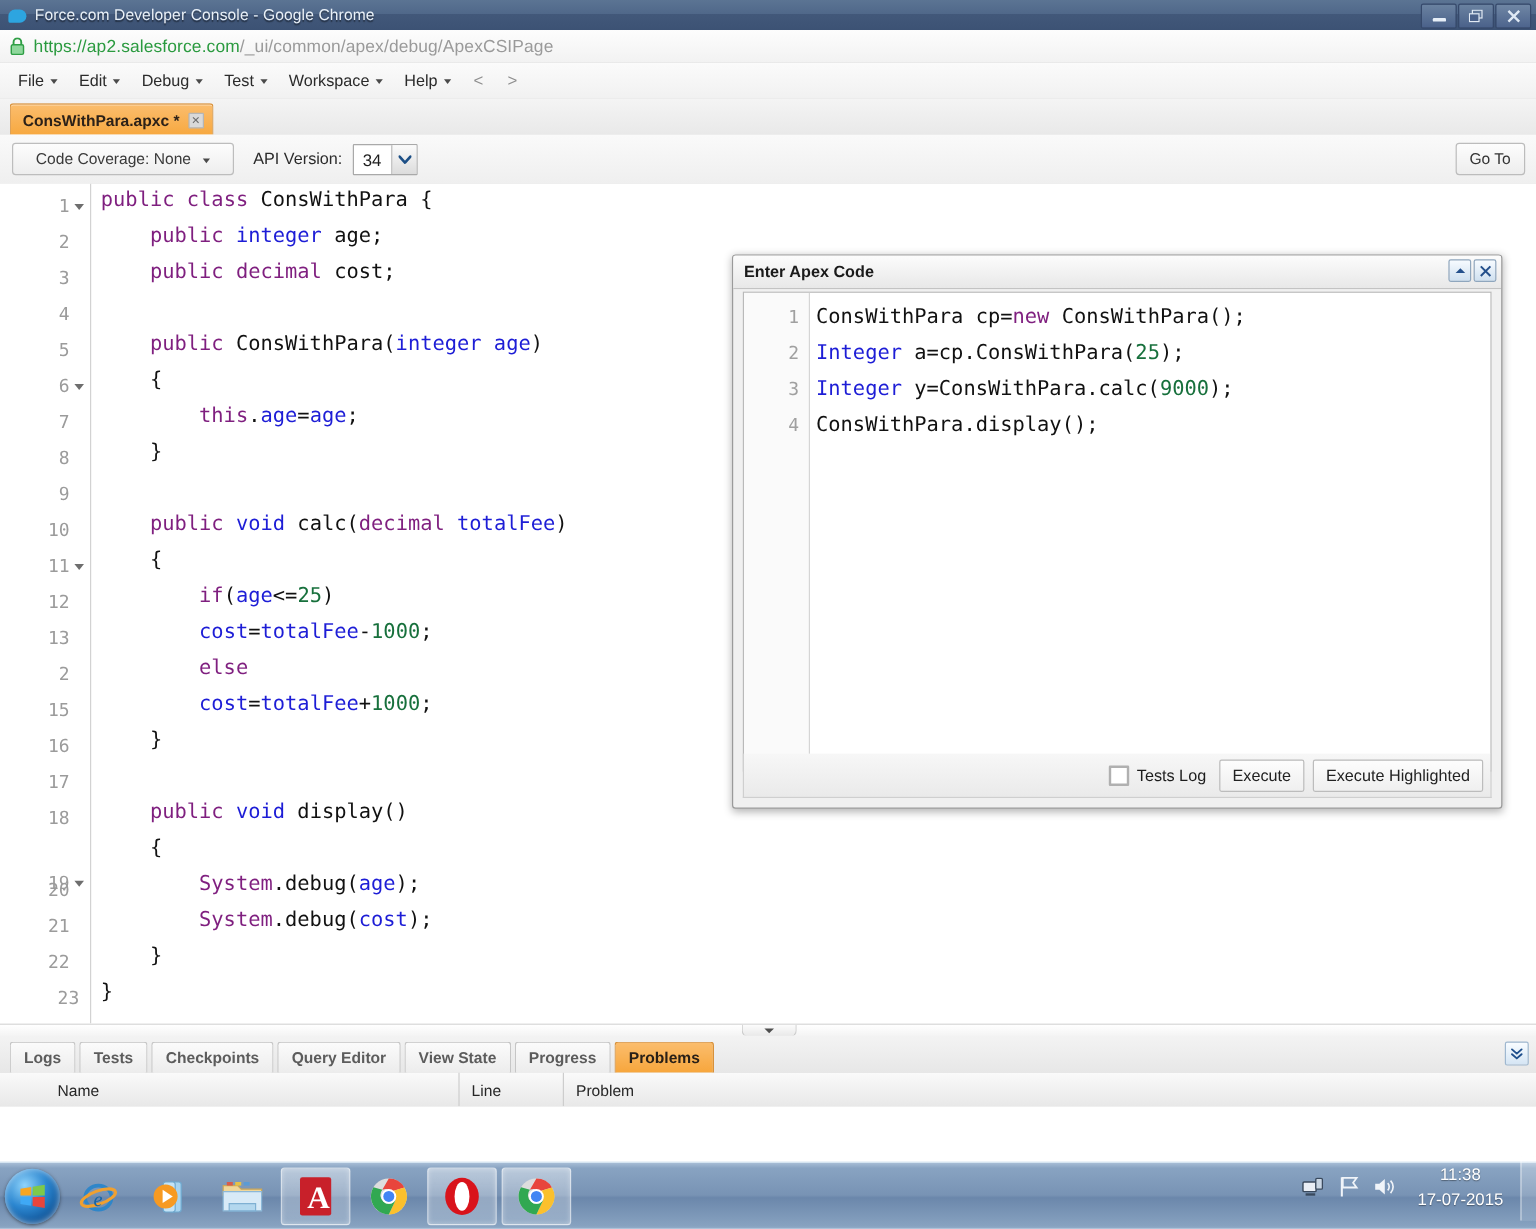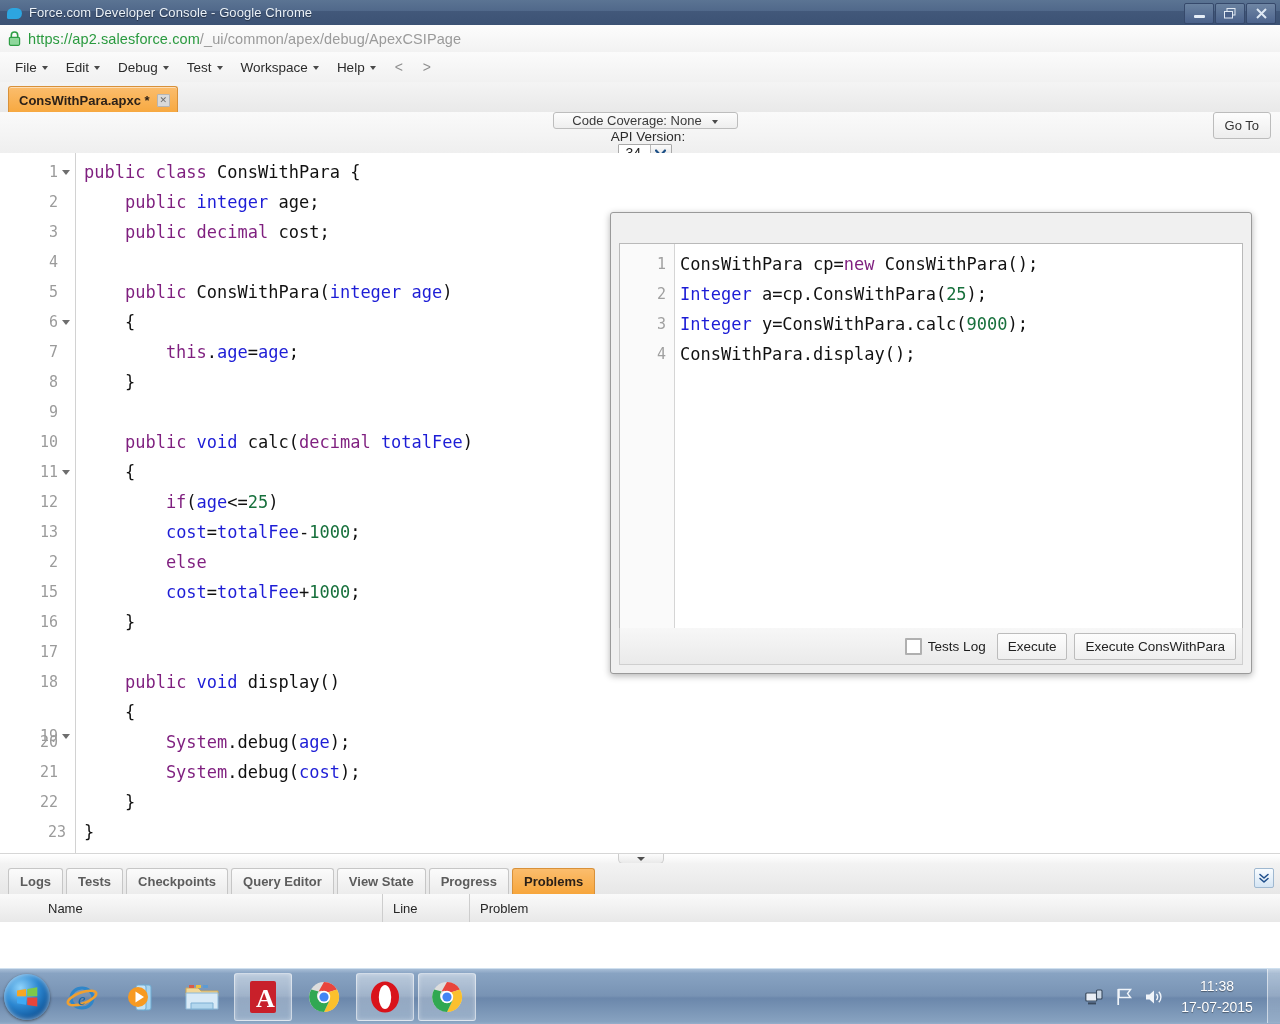--- a/index.html
+++ b/index.html
@@ -82,21 +82,21 @@
     width:11px;height:11px;background:#d9d9d9;border:1px solid #b5b5b5;
     display:flex;align-items:center;justify-content:center;color:#6b6b6b;
     font-size:9px;line-height:1;border-radius:1px;
   }
 
   
   .subbar{
     position:absolute;left:0;top:112px;width:1280px;height:41px;
     background:linear-gradient(to bottom,#fafafa,#efefef);
     border-bottom:1px solid #c9c9c9;
-    display:flex;align-items:center;flex-direction:column;
+    display:flex;align-items:center;
   }
   .ccbtn{
     margin-left:10px;height:25px;min-width:165px;
     background:linear-gradient(to bottom,#fdfdfd,#eeeeee);
     border:1px solid #bdbdbd;border-radius:3px;
     display:flex;align-items:center;justify-content:center;gap:10px;
     font-size:13px;color:#3a3a3a;padding:0 9px;
   }
   .apilbl{margin-left:16px;font-size:13.5px;color:#2b2b2b;}
   .apisel{
@@ -134,21 +134,21 @@
   .ln{font-family:"DejaVu Sans Mono","Liberation Mono",monospace;font-size:15px;color:#9b9b9b;}
   .fold{
     width:11px;display:flex;align-items:center;justify-content:center;margin-left:2px;
   }
   .fold i{
     width:0;height:0;border-left:4px solid transparent;border-right:4px solid transparent;
     border-top:5px solid #6e6e6e;display:block;
   }
   .codearea{position:absolute;left:76px;top:0;right:0;height:700px;}
   .crow{
-    position:absolute;left:0;height:30px;display:flex;align-items:center;
+    position:absolute;left:0;height:30px;display:flex;align-items:flex-start;
     font-family:"DejaVu Sans Mono","Liberation Mono",monospace;
     font-size:17px;white-space:pre;color:#111;letter-spacing:0px;
   }
   .k{color:#7f1f7f;}      
   .t{color:#1d1dd6;}      
   .n{color:#17703c;}      
   .p{color:#111;}         
 
   
   .apexdlg{
@@ -272,21 +272,21 @@
   }
   .tbitem{
     width:56px;height:46px;margin-left:4px;
     display:flex;align-items:center;justify-content:center;border-radius:3px;position:relative;
   }
   .tbitem.open{
     background:linear-gradient(to bottom,rgba(255,255,255,.42),rgba(255,255,255,.16));
     border:1px solid rgba(255,255,255,.55);
     box-shadow:0 0 4px rgba(255,255,255,.35) inset;
   }
-  .tray{position:absolute;right:0;top:0;height:48px;display:flex;align-items:flex-start;}
+  .tray{position:absolute;right:0;top:0;height:48px;display:flex;align-items:flex-end;}
   .trayico{width:30px;height:56px;display:flex;align-items:center;justify-content:center;}
   .clock{
     width:96px;height:56px;display:flex;flex-direction:column;align-items:center;justify-content:center;
     color:#ffffff;font-size:14px;line-height:21px;text-shadow:0 1px 1px rgba(0,0,0,.4);
   }
   .showdesk{
     width:12px;height:54px;margin-left:2px;
     background:linear-gradient(to bottom,rgba(255,255,255,.30),rgba(255,255,255,.10));
     border-left:1px solid rgba(255,255,255,.55);
   }
@@ -506,20 +506,35 @@
         <div class="crow" style="top: 514px; left: 8px;"><span class="p">    </span><span class="k">public </span><span class="t">void </span><span class="p">display()</span></div>
         <div class="crow" style="top: 544px; left: 8px;"><span class="p">    {</span></div>
         <div class="crow" style="top: 574px; left: 8px;"><span class="k">        System</span><span class="p">.debug(</span><span class="t">age</span><span class="p">);</span></div>
         <div class="crow" style="top: 604px; left: 8px;"><span class="k">        System</span><span class="p">.debug(</span><span class="t">cost</span><span class="p">);</span></div>
         <div class="crow" style="top: 634px; left: 8px;"><span class="p">    }</span></div>
         <div class="crow" style="top: 664px; left: 8px;"><span class="p">}</span></div>
       </div>
   </div>
 
   <div class="apexdlg">
+    <div class="dlgtitle">
+      <span class="t1">Enter Apex Code</span>
+      <div class="dlgbtns">
+        <div class="dbtn">
+          <svg width="10" height="7" viewBox="0 0 10 7">
+              <path d="M1 5.5 L5 1.5 L9 5.5 Z" fill="#24508c"></path>
+            </svg>
+        </div>
+        <div class="dbtn">
+          <svg width="10" height="10" viewBox="0 0 10 10">
+              <path d="M1 1 L9 9 M9 1 L1 9" stroke="#24508c" stroke-width="1.7" fill="none"></path>
+            </svg>
+        </div>
+      </div>
+    </div>
     <div class="dbody">
       <div class="dgutter" id="dgutter">
           <div class="dlnrow" style="top: 5px;">
             <span class="dln">1</span>
           </div>
           <div class="dlnrow" style="top: 35px;">
             <span class="dln">2</span>
           </div>
           <div class="dlnrow" style="top: 65px;">
             <span class="dln">3</span>
@@ -537,21 +552,21 @@
     </div>
     <div class="dfoot">
       <div class="chkwrap">
         <span class="chk"></span>
         <span class="chklbl">Tests Log</span>
       </div>
       <div class="dfbtn">
           <span>Execute</span>
         </div>
       <div class="dfbtn">
-          <span>Execute ConsWithPara</span>
+          <span>Execute Highlighted</span>
         </div>
     </div>
   </div>
 
   <div class="splitter">
     <div class="sphandle">
         <i></i>
       </div>
   </div>
 

